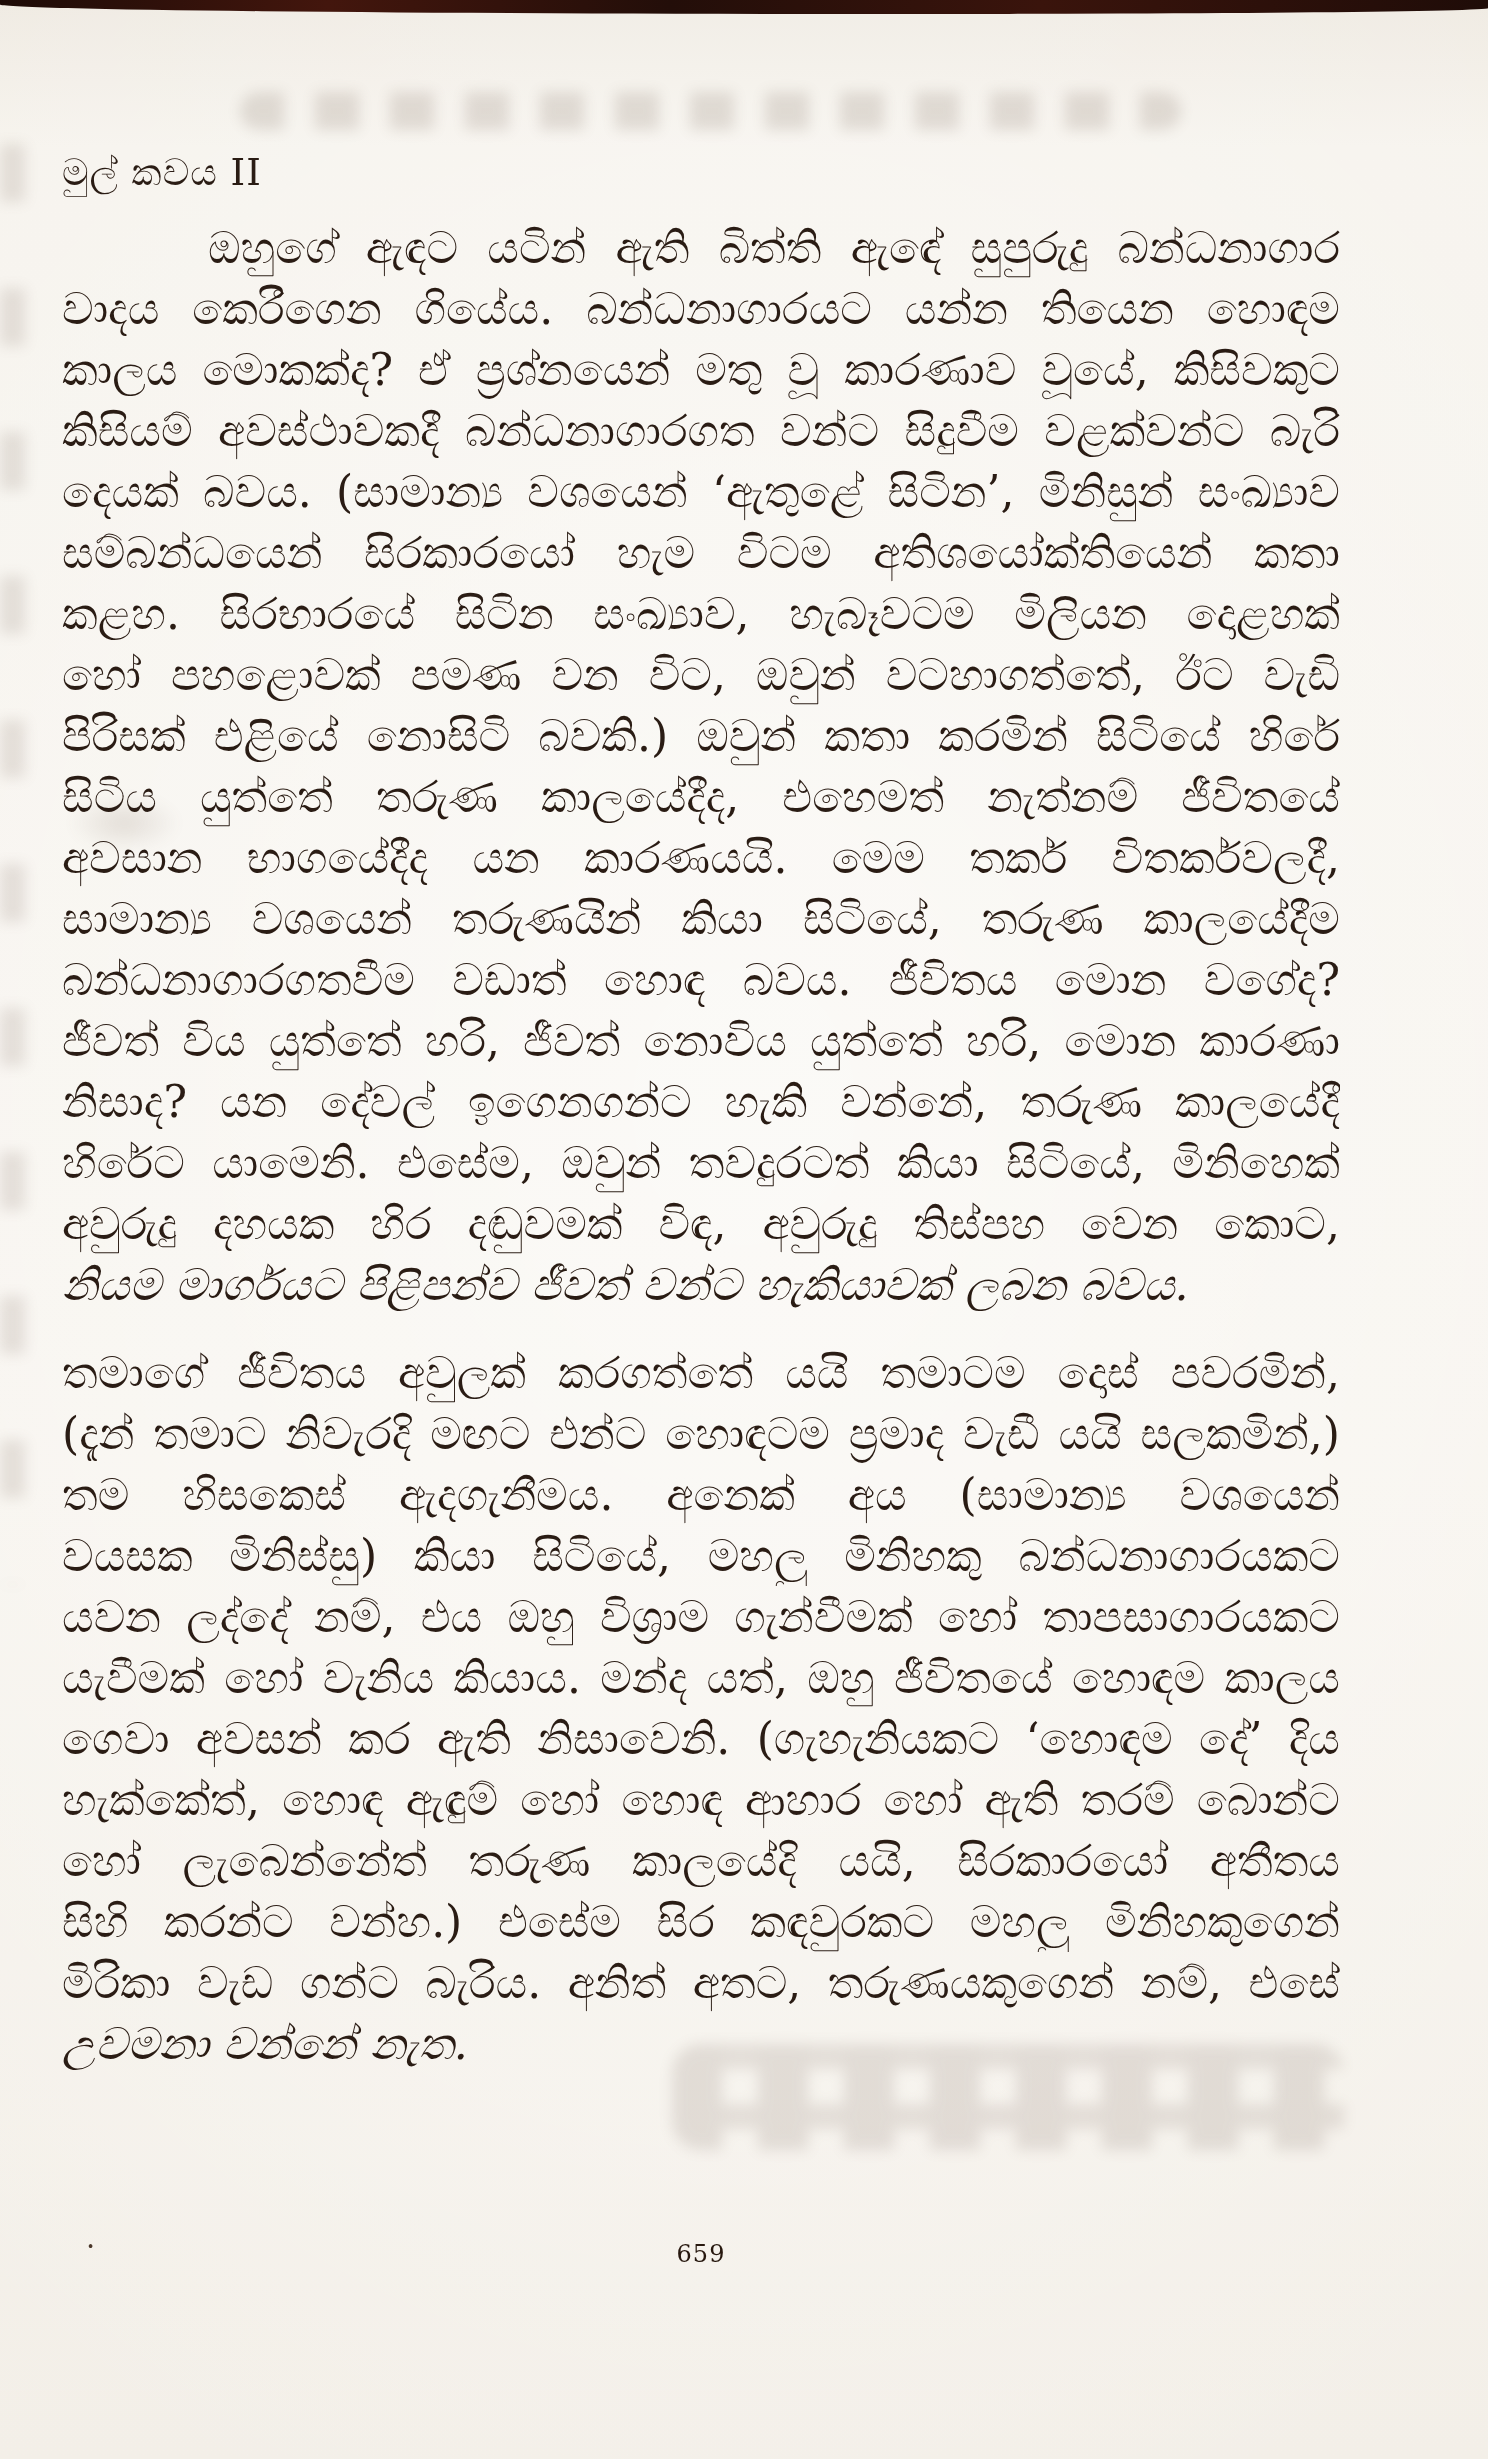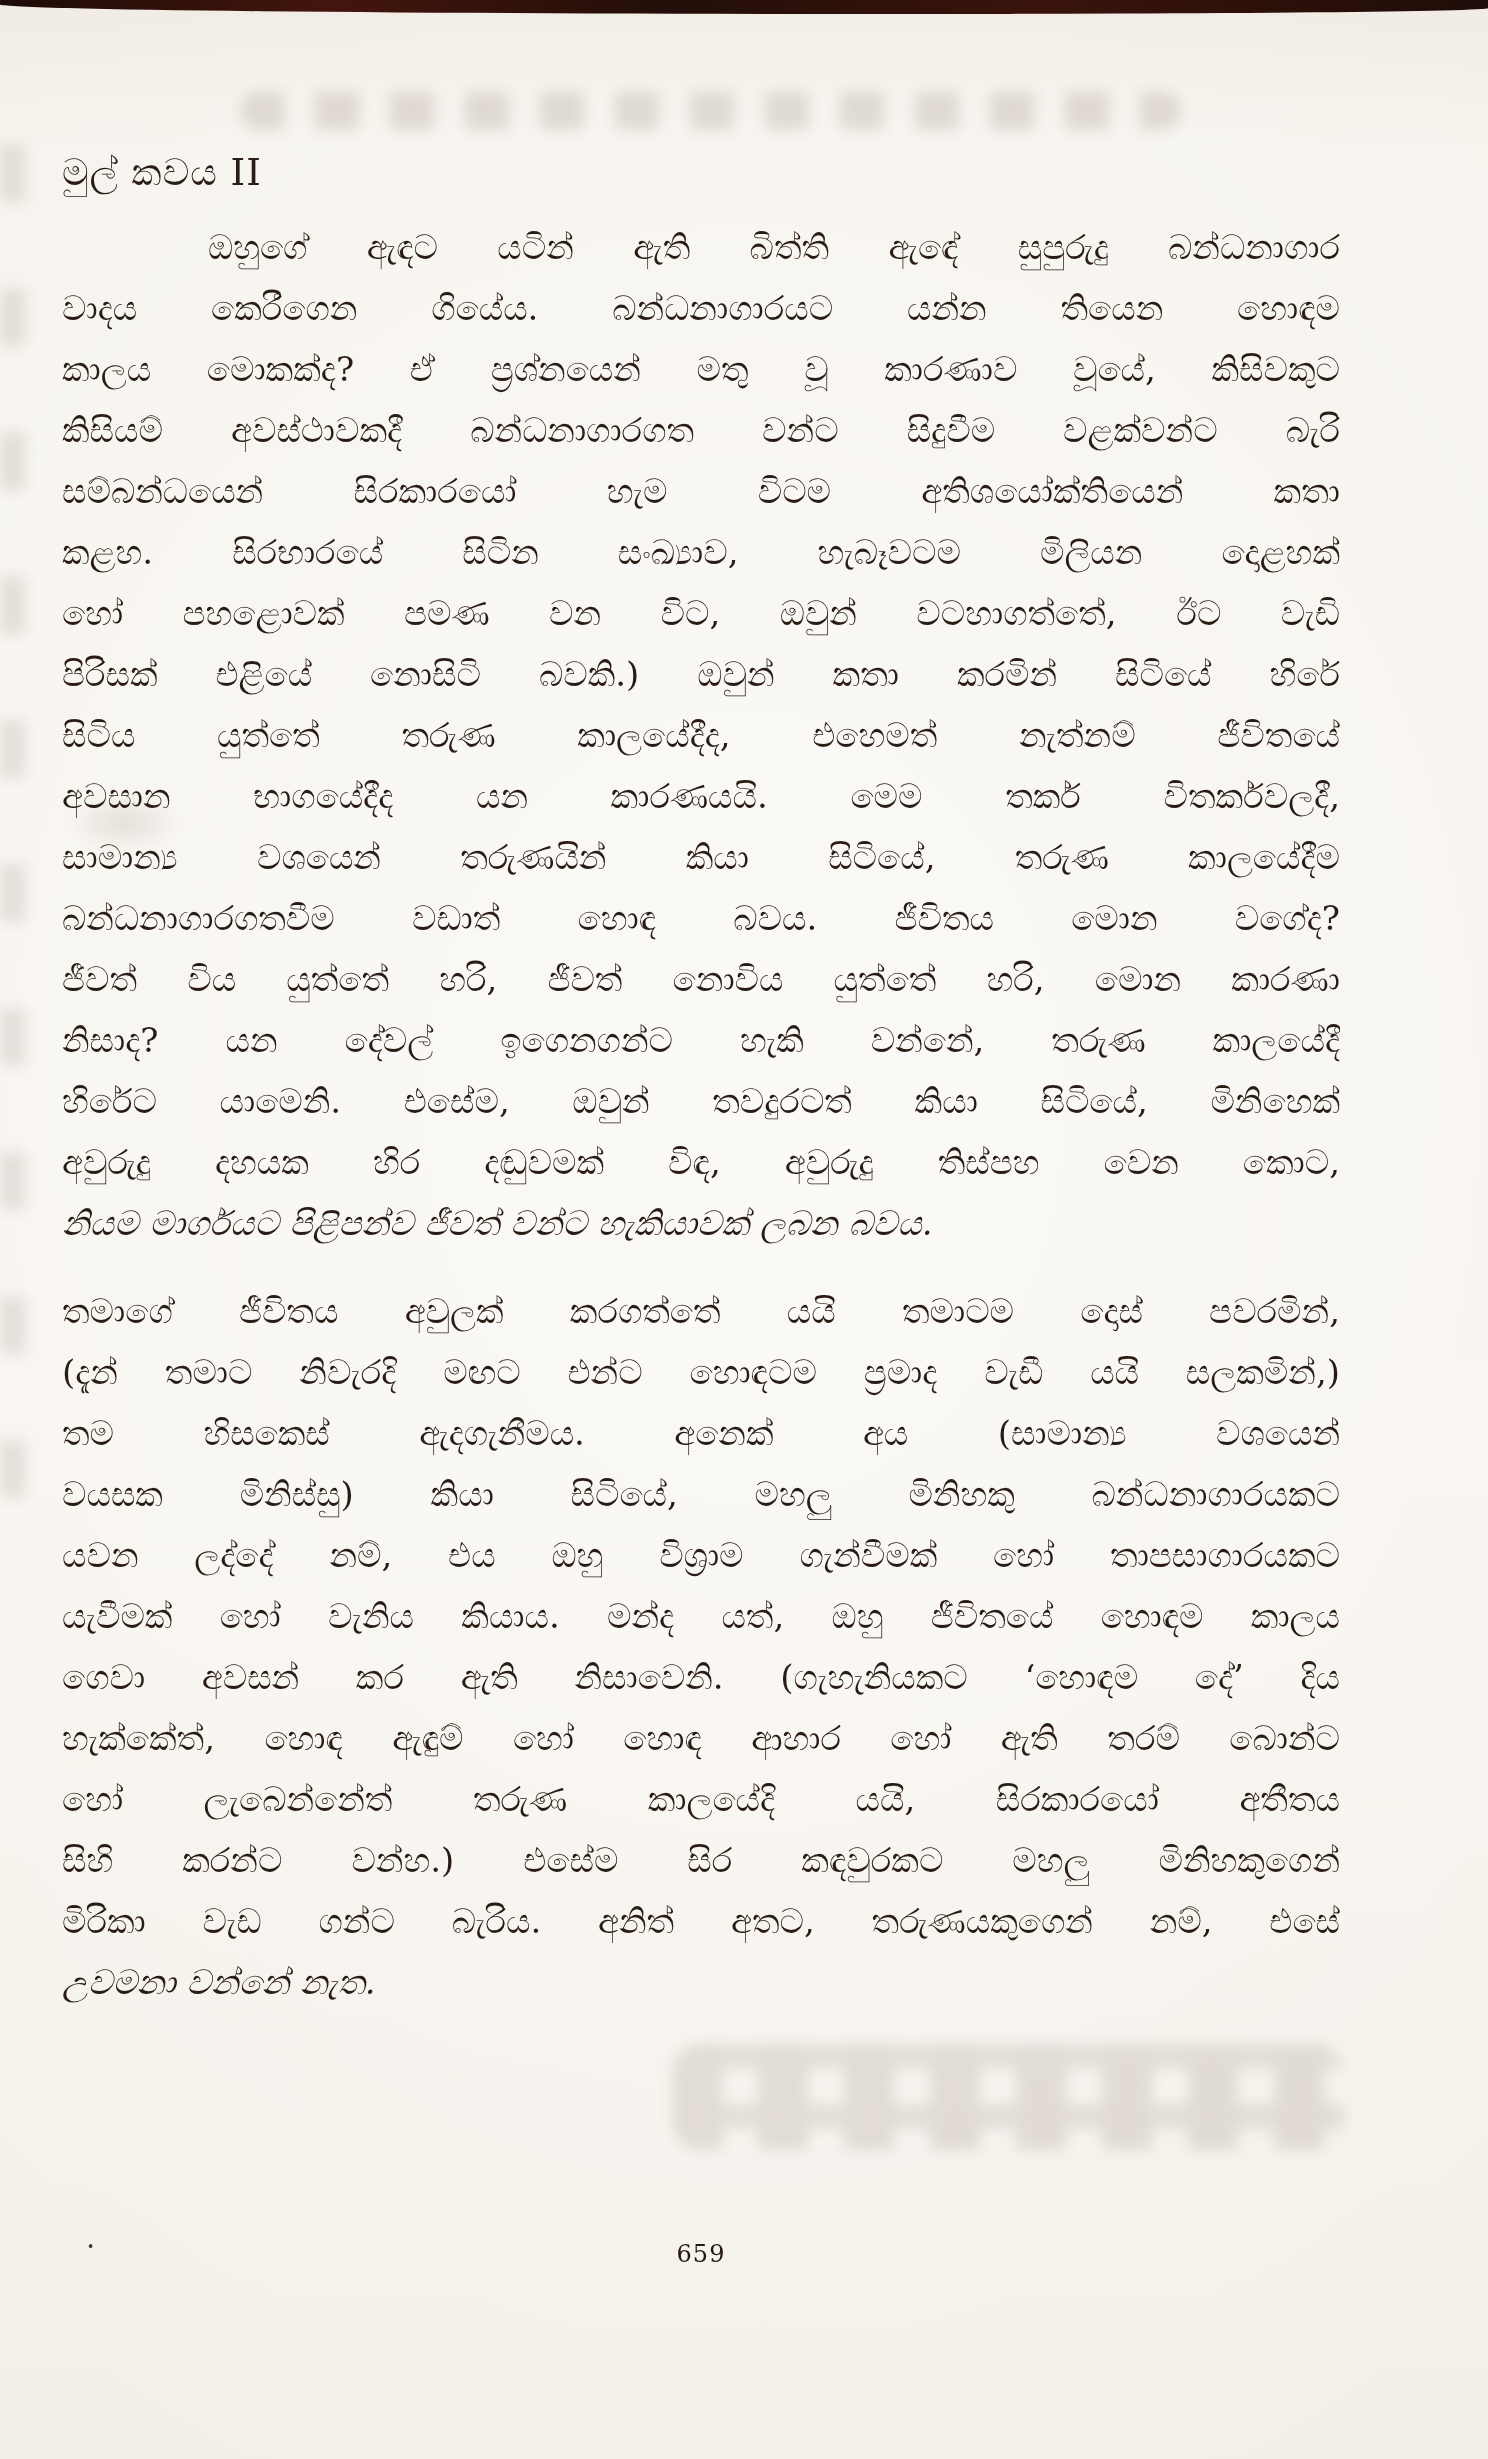--- a/index.html
+++ b/index.html
@@ -20,21 +20,21 @@
     border-bottom-left-radius:60% 9.6px;
     border-bottom-right-radius:40% 5.8px;
   }
   .heading{
     position:absolute;top:150px;left:62px;width:1278px;
     text-align:left;font-size:37px;line-height:46px;
     letter-spacing:1px;
   }
   .text-block{
     position:absolute;top:217px;left:62px;width:1278px;
-    font-size:34px;
+    font-size:44px;
   }
   .para{margin:0;}
   .para + .para{margin-top:27px;}
   .line{
     height:61px;line-height:61px;
     text-align:justify;
     -moz-text-align-last:justify;
     text-align-last:justify;
     overflow:hidden;
   }
@@ -88,20 +88,21 @@
 
   <div class="heading">මුල් කවය II</div>
 
   <div class="text-block">
 
     <div class="para">
       <div class="line indent">ඔහුගේ ඇඳට යටින් ඇති බිත්ති ඇඳේ සුපුරුදු බන්ධනාගාර</div>
       <div class="line">වාදය කෙරීගෙන ගියේය. බන්ධනාගාරයට යන්න තියෙන හොඳම</div>
       <div class="line">කාලය මොකක්ද? ඒ ප්‍රශ්නයෙන් මතු වූ කාරණාව වූයේ, කිසිවකුට</div>
       <div class="line">කිසියම් අවස්ථාවකදී බන්ධනාගාරගත වන්ට සිදුවීම වළක්වන්ට බැරි</div>
+      <div class="line">දෙයක් බවය. (සාමාන්‍ය වශයෙන් ‘ඇතුළේ සිටින’, මිනිසුන් සංඛ්‍යාව</div>
       <div class="line">සම්බන්ධයෙන් සිරකාරයෝ හැම විටම අතිශයෝක්තියෙන් කතා</div>
       <div class="line">කළහ. සිරභාරයේ සිටින සංඛ්‍යාව, හැබෑවටම මිලියන දොළහක්</div>
       <div class="line">හෝ පහළොවක් පමණ වන විට, ඔවුන් වටහාගත්තේ, ඊට වැඩි</div>
       <div class="line">පිරිසක් එළියේ නොසිටි බවකි.) ඔවුන් කතා කරමින් සිටියේ හිරේ</div>
       <div class="line">සිටිය යුත්තේ තරුණ කාලයේදීද, එහෙමත් නැත්නම් ජීවිතයේ</div>
       <div class="line">අවසාන භාගයේදීද යන කාරණයයි. මෙම තර්ක විතර්කවලදී,</div>
       <div class="line">සාමාන්‍ය වශයෙන් තරුණයින් කියා සිටියේ, තරුණ කාලයේදීම</div>
       <div class="line">බන්ධනාගාරගතවීම වඩාත් හොඳ බවය. ජීවිතය මොන වගේද?</div>
       <div class="line">ජීවත් විය යුත්තේ හරි, ජීවත් නොවිය යුත්තේ හරි, මොන කාරණා</div>
       <div class="line">නිසාද? යන දේවල් ඉගෙනගන්ට හැකි වන්නේ, තරුණ කාලයේදී</div>

